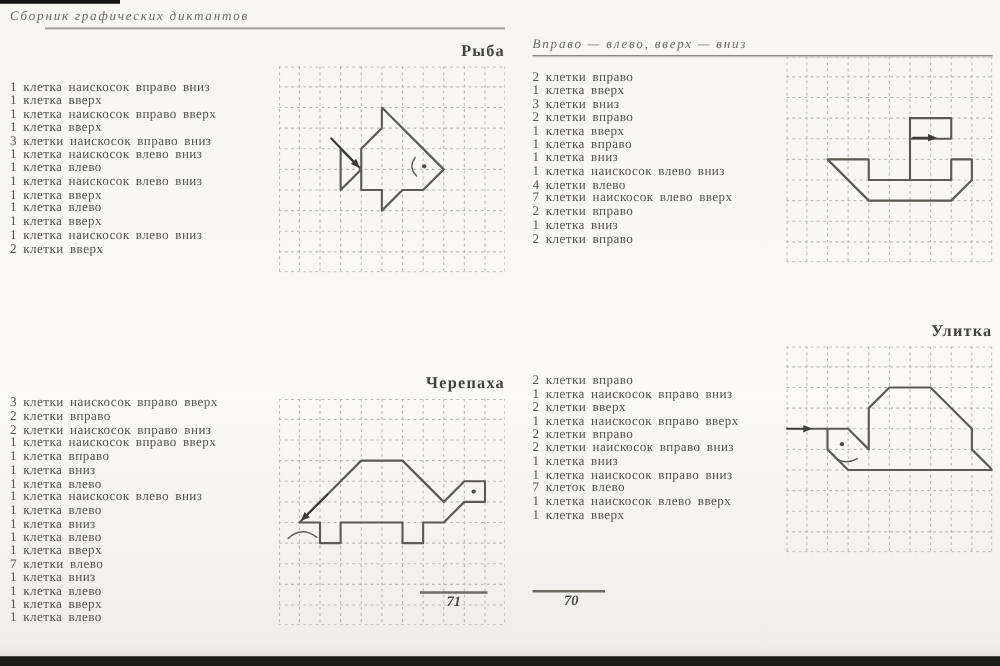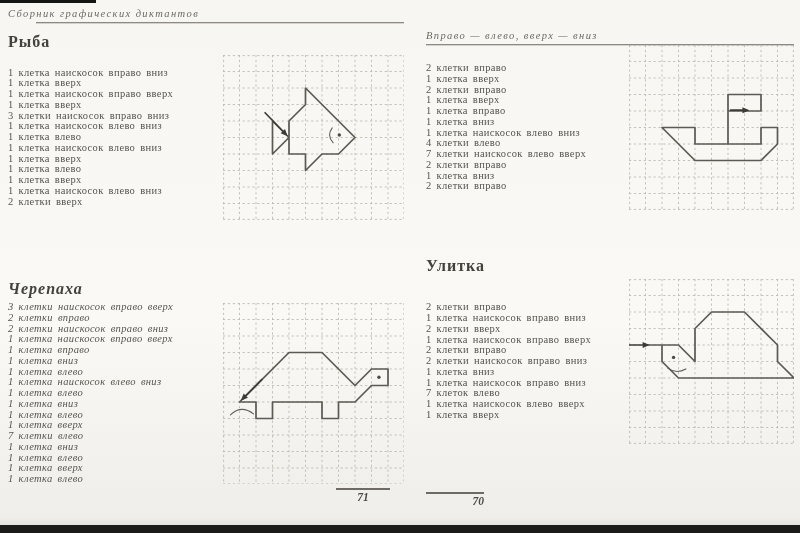--- a/index.html
+++ b/index.html
@@ -15,46 +15,46 @@
   .page{position:relative;box-sizing:border-box;}
   .page-left{width:410px;padding:8px 6px 0 8px;}
   .page-right{width:390px;padding:30px 6px 18px 16px;}
   .running-head{
     font-style:italic;font-size:10.5px;color:#6d6a62;
     letter-spacing:1.4px;white-space:nowrap;
   }
   .head-rule{border-top:1.4px solid #8d8a82;box-shadow:0 1px 0 #d4d2ca;margin-top:3px;}
   .page-left .head-rule{margin-left:28px;}
   .sec-title{
-    text-align:left;font-weight:bold;font-size:16px;color:#45423c;
+    text-align:right;font-weight:bold;font-size:13px;color:#45423c;
     margin:10px 0 4px 0;letter-spacing:1px;
   }
-  .sec-turtle{margin-top:60px;font-style:italic;}
+  .sec-turtle{margin-top:80px;}
   .sec-boat .sec-title{margin-top:8px;}
   .sec-snail{margin-top:47px;}
   .sec-body{display:flex;justify-content:space-between;align-items:center;}
   .instructions{
     font-size:10.5px;line-height:10.75px;letter-spacing:0.35px;word-spacing:2px;
     color:#57544e;white-space:nowrap;
   }
   .instr{height:10.75px;}
   svg.figure{display:block;flex:none;}
   .gridline{stroke:#bcbab1;stroke-width:0.9;stroke-dasharray:2.2 2.7;}
   .shape{fill:none;stroke:#5d5a53;stroke-width:1.7;stroke-linejoin:round;stroke-linecap:round;}
   .dot{fill:#4c4a44;}
   .squiggle{fill:none;stroke:#615e57;stroke-width:1.1;stroke-linecap:round;}
   .arrow-line{stroke:#3d3b36;stroke-width:1.7;stroke-linecap:round;}
   .arrow-head{fill:#3d3b36;}
   .page-footer{
     position:absolute;width:54px;border-top:2px solid #6e6b64;
     text-align:center;font-style:italic;font-weight:bold;font-size:11.5px;
     color:#4c4a45;padding-top:1px;
   }
-  .footer-left{left:336px;top:488px;text-align:center;}
-  .footer-right{left:16px;top:492px;text-align:right;padding-left:4px;}
+  .footer-left{left:336px;top:473px;text-align:center;}
+  .footer-right{left:16px;top:472px;text-align:center;padding-left:4px;}
   .edge-top{position:absolute;left:0;top:0;width:96px;height:3px;background:#141414;}
   .edge-bottom{position:absolute;left:0;bottom:0;width:800px;height:8px;background:#1b1b19;}
 </style>
 </head>
 <body>
 
 <div class="spread">
 
   <div class="page page-left">
     <div class="running-head">
@@ -178,20 +178,21 @@
     <div class="running-head">
       <span>Вправо — влево, вверх — вниз</span>
     </div>
     <div class="head-rule"></div>
 
     <section class="section sec-boat">
       <div class="sec-body">
         <div class="instructions">
             <div class="instr">2 клетки вправо</div>
             <div class="instr">1 клетка вверх</div>
+            <div class="instr">3 клетки вниз</div>
             <div class="instr">2 клетки вправо</div>
             <div class="instr">1 клетка вверх</div>
             <div class="instr">1 клетка вправо</div>
             <div class="instr">1 клетка вниз</div>
             <div class="instr">1 клетка наискосок влево вниз</div>
             <div class="instr">4 клетки влево</div>
             <div class="instr">7 клетки наискосок влево вверх</div>
             <div class="instr">2 клетки вправо</div>
             <div class="instr">1 клетка вниз</div>
             <div class="instr">2 клетки вправо</div>

